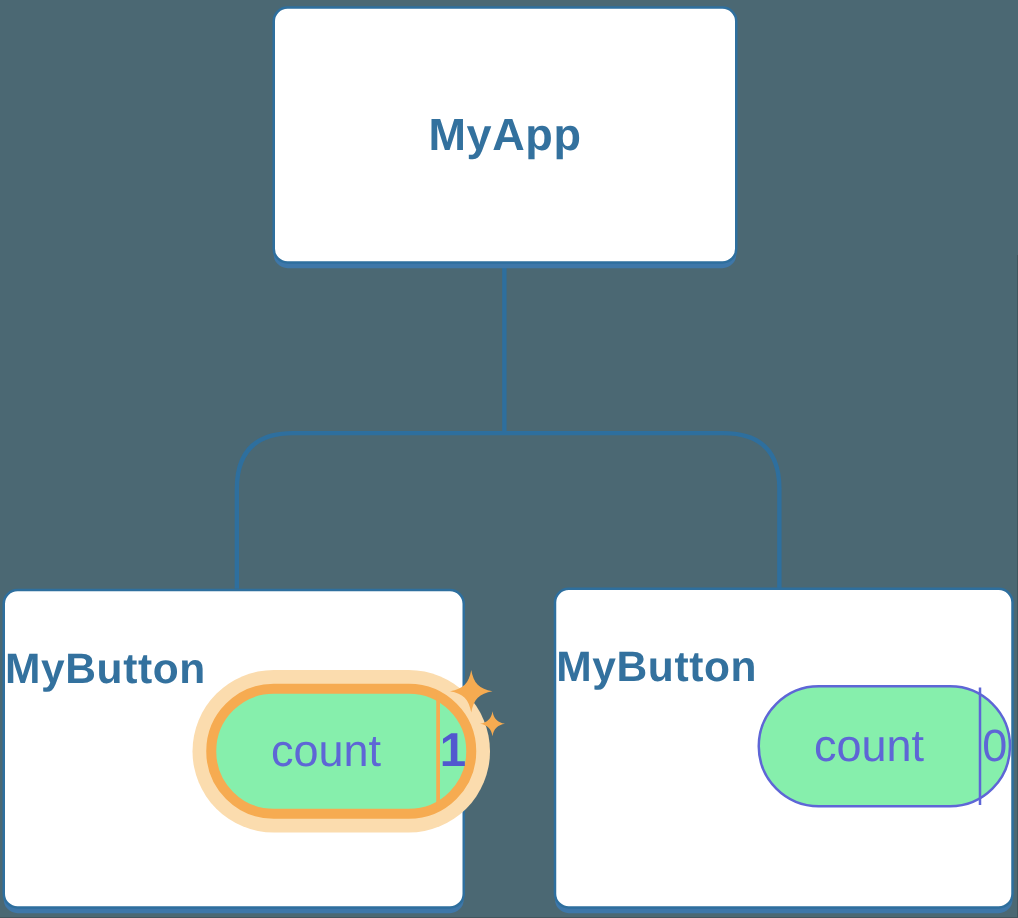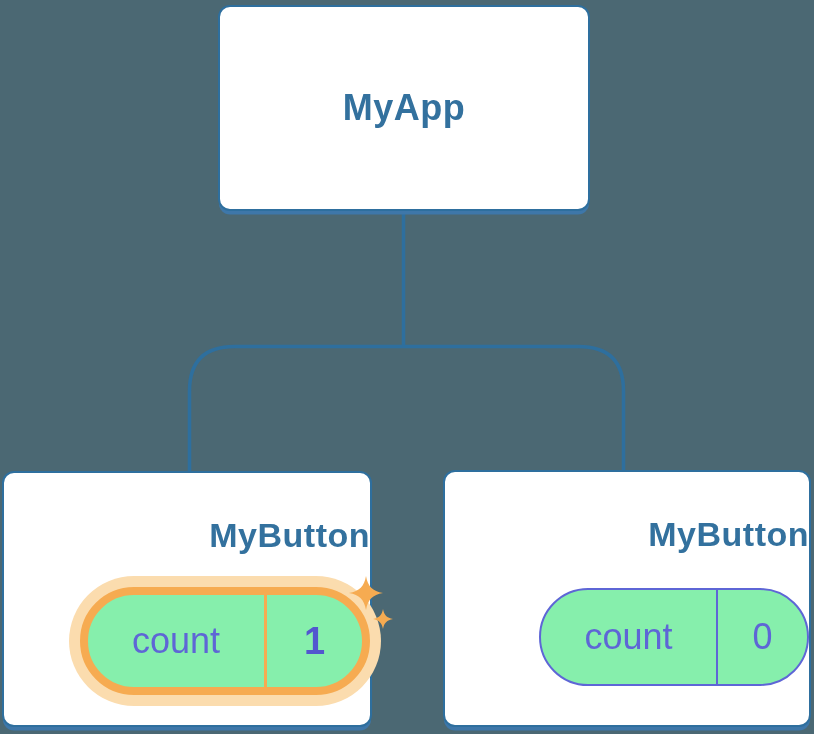--- a/index.html
+++ b/index.html
@@ -15,21 +15,21 @@
     padding-left:36px;
   }
   .connectors{position:absolute;left:0;top:0;width:814px;height:734px;}
   .card{
     position:absolute;background:var(--card);
     border:2.5px solid var(--line);border-radius:12px;
     box-shadow:0 4.5px 0 -1px var(--shadow);
   }
   .root-card{left:218px;top:5px;width:372px;height:206px;
     display:flex;align-items:center;justify-content:center;}
-  .child-card{display:flex;flex-direction:column;align-items:flex-end;}
+  .child-card{display:flex;flex-direction:row;align-items:flex-start;}
   .child-left{left:2px;top:471px;width:370px;height:256px;padding-top:42px;}
   .child-right{left:443px;top:470px;width:368px;height:257px;padding-top:42px;}
   .node-title{
     color:var(--title);font-size:36px;font-weight:600;line-height:40px;
     letter-spacing:.5px;
   }
   .child-card .node-title{font-size:34px;}
   .pill{
     position:relative;display:flex;align-items:stretch;background:#86efac;
   }

